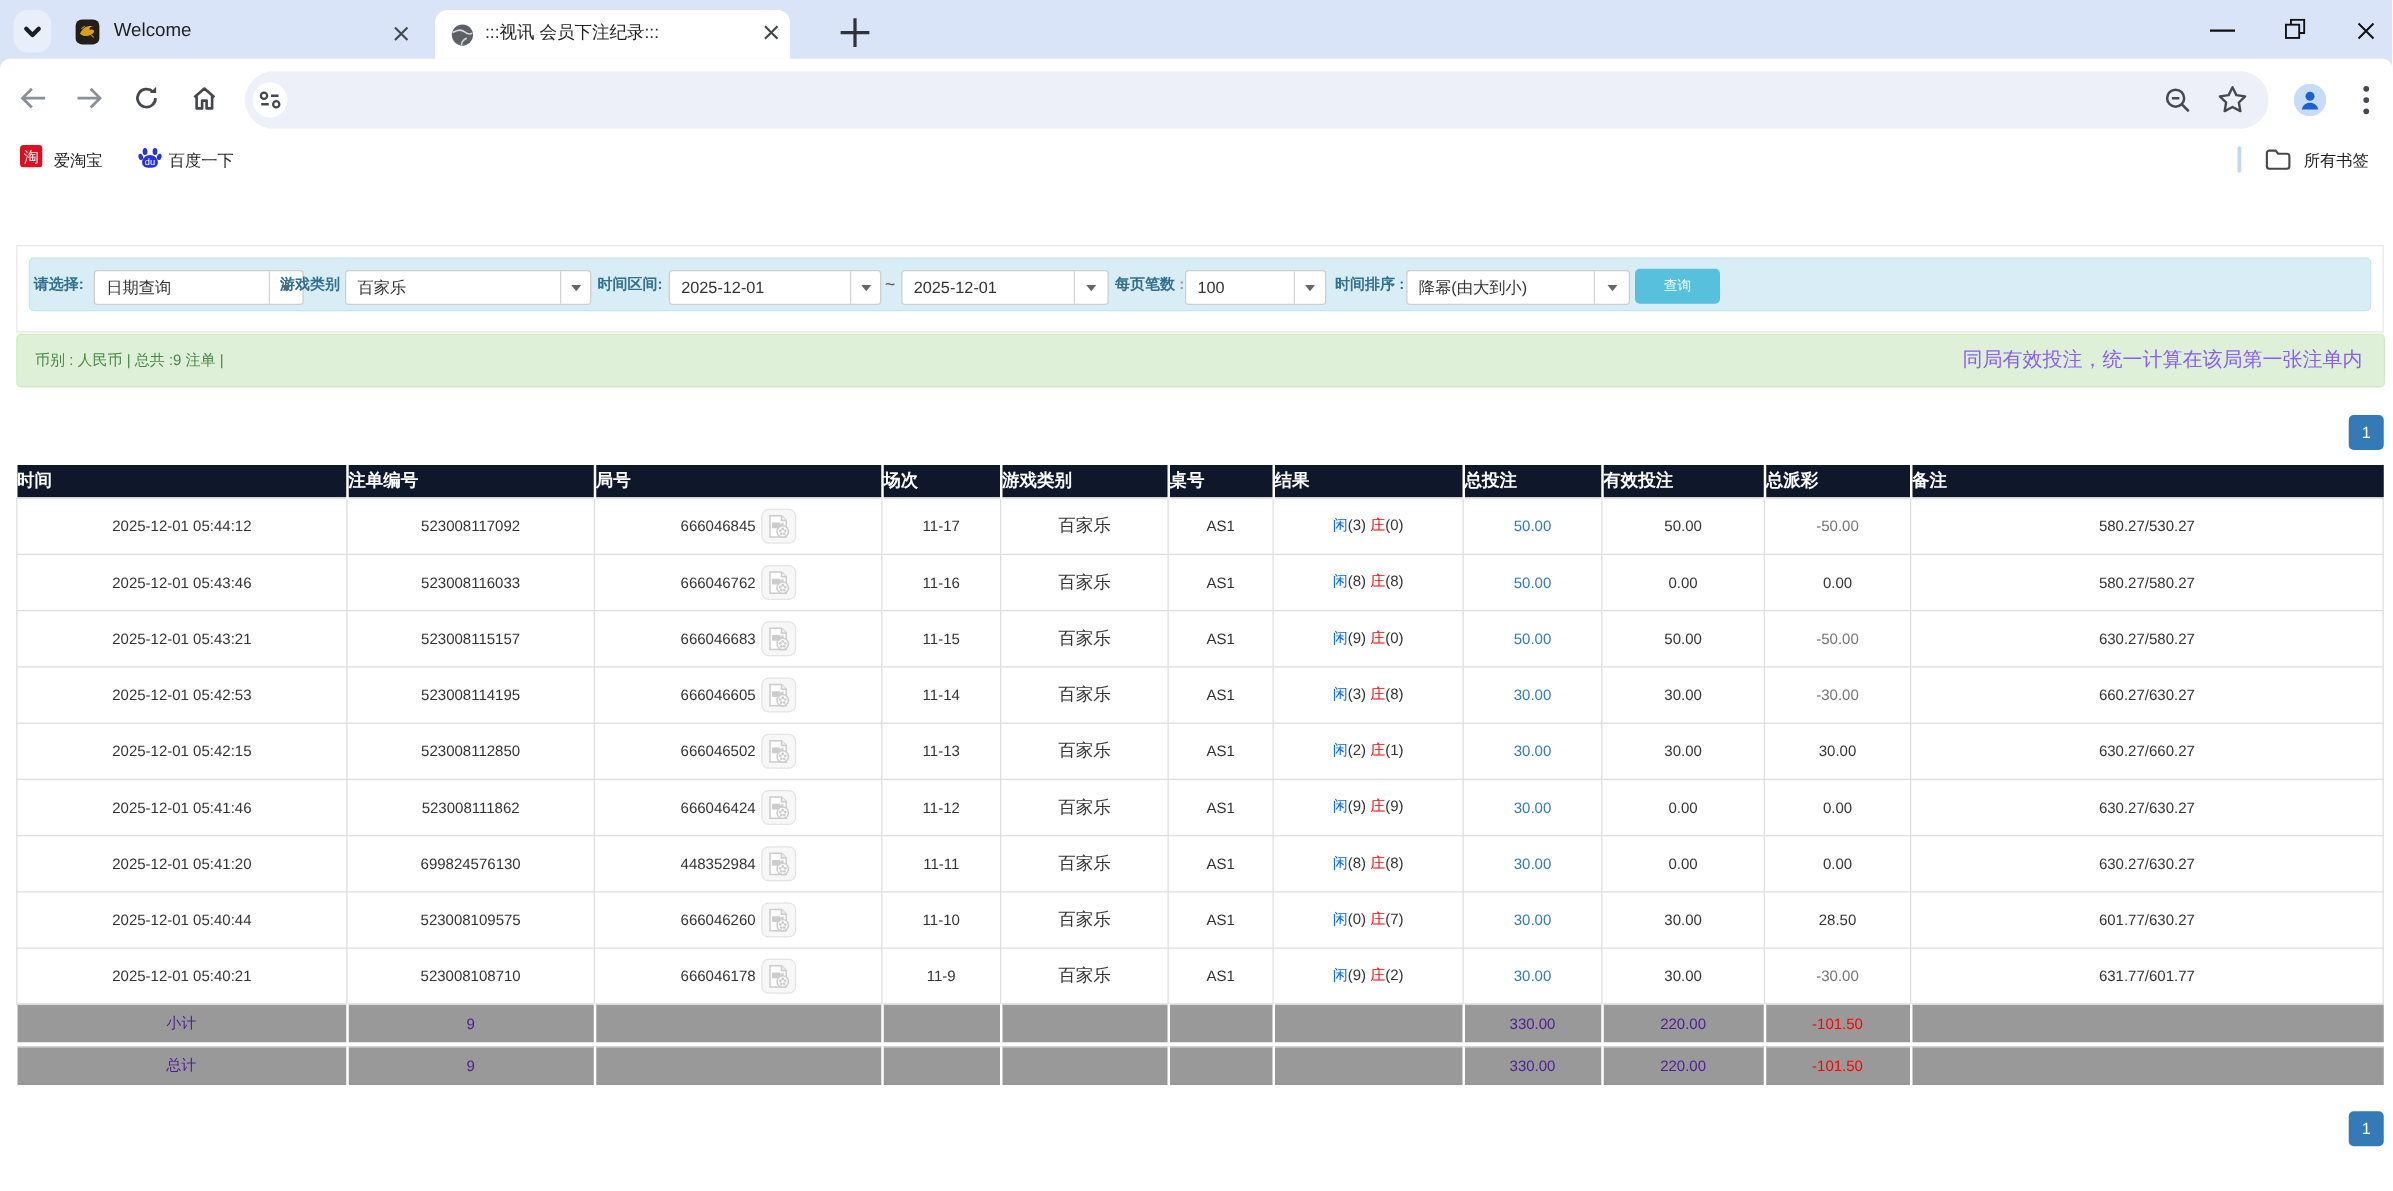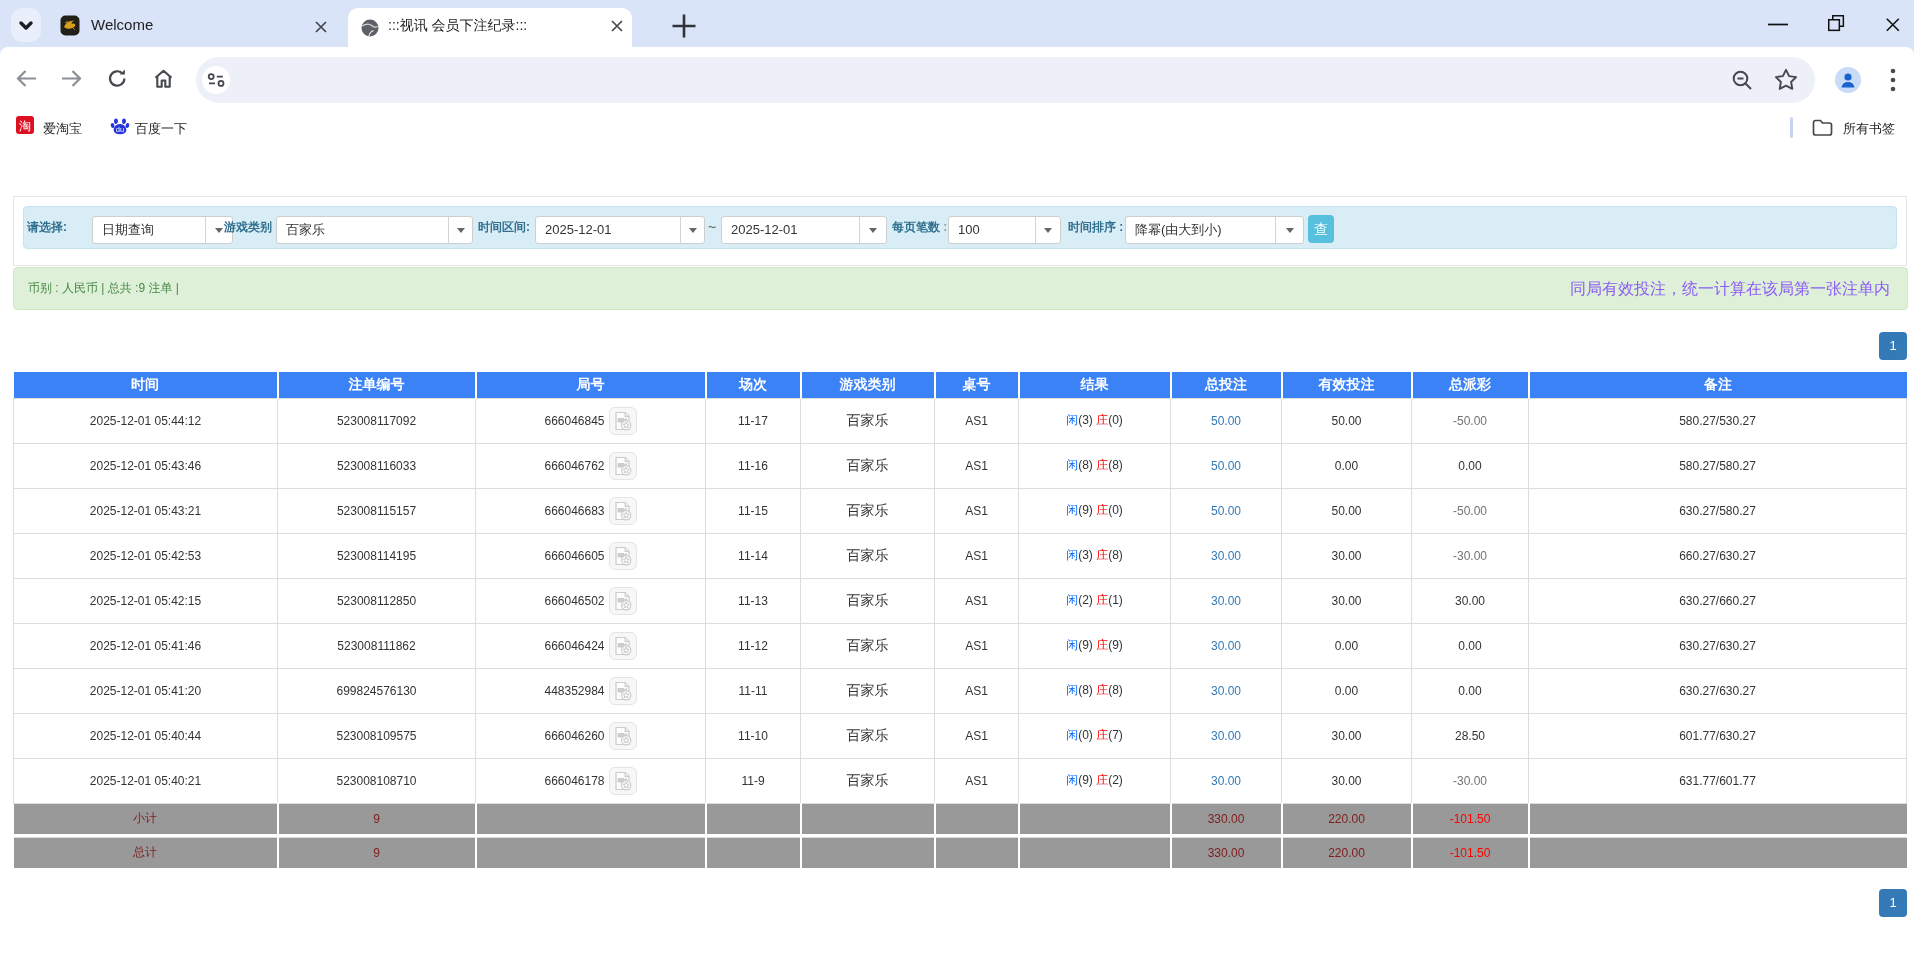--- a/index.html
+++ b/index.html
@@ -20,31 +20,31 @@
 .bktxt{position:absolute;top:7px;font-size:13px;color:#1f1f1f}
 
 #pagetitle{position:absolute;left:11px;top:161px;font-size:26px;color:#2b2b2b}
 #filterbox{position:absolute;left:13px;top:196px;width:1894px;height:70px;background:#fff;border:1px solid #e6e6e6}
 #filterbar{position:absolute;left:9px;top:9px;width:1874px;height:43px;background:#d9edf7;border:1px solid #c6e3f0;border-radius:4px}
 .flabel{position:absolute;top:0;height:41px;line-height:41px;font-size:12px;font-weight:bold;color:#31708f;white-space:nowrap}
 .combo{position:absolute;top:9px;height:28px;background:#fff;border:1px solid #cecece;border-radius:3px}
 .combo .tx{position:absolute;left:9px;top:0;height:26px;line-height:26px;font-size:13px;color:#333;white-space:nowrap}
 .combo .arr{position:absolute;top:0;right:0;height:26px;border-left:1px solid #d4d4d4}
 .combo .arr:after{content:"";position:absolute;left:50%;top:50%;margin:-2px 0 0 -4px;border:4px solid transparent;border-top:5px solid #666}
-#qbtn{position:absolute;left:1284px;top:8px;width:26px;height:28px;background:#56c0dd;border-radius:4px;color:#fff;font-size:14px;text-align:center;line-height:28px}
+#qbtn{position:absolute;left:1284px;top:8px;width:68px;height:28px;background:#56c0dd;border-radius:4px;color:#fff;font-size:11px;text-align:center;line-height:28px}
 #greenbar{position:absolute;left:13px;top:267px;width:1895px;height:43px;background:#dff0d8;border:1px solid #d2e8c2;border-radius:4px}
 #greenbar .l{position:absolute;left:14px;top:0;height:41px;line-height:41px;font-size:12px;color:#468847}
 #greenbar .r{position:absolute;right:17px;top:0;height:41px;line-height:41px;font-size:16px;color:#8b5cf6}
 .pager{position:absolute;left:1879px;width:28px;height:28px;background:#337ab7;border-radius:4px;color:#fff;font-size:13px;text-align:center;line-height:28px}
 
 #btable{position:absolute;left:13px;top:372px;border-collapse:collapse;table-layout:fixed;width:1893px;font-size:12px;color:#333}
-#btable th{background:#3b82f6;color:#fff;font-weight:bold;font-size:14px;height:26px;border-right:2px solid #fff;padding:0;text-align:center}
+#btable th{background:#0f172a;color:#fff;font-weight:bold;font-size:14px;height:26px;border-right:2px solid #fff;padding:0;text-align:left}
 #btable th:last-child{border-right:none}
 #btable td{border:1px solid #ddd;height:45px;text-align:center;padding:0;background:#fff}
-#btable tr.sum td{background:#999;color:#7f1d1d;height:31px;border-right:2px solid #fff;border-bottom:none;border-left:none}
+#btable tr.sum td{background:#999;color:#4c1d95;height:31px;border-right:2px solid #fff;border-bottom:none;border-left:none}
 #btable tr.sum td:last-child{border-right:none}
 #btable tr.gap td{height:3px;background:#fff;border:none}
 .blue{color:#337ab7}
 .red{color:#737373}
 #btable tr.sum td.red{color:#f00}
 .xian{color:#06f}
 .zhuang{color:#f00}
 .vbtn{display:inline-block;vertical-align:middle;width:28px;height:28px;background:#f7f7f7;border:1px solid #e4e4e4;border-radius:6px;margin-left:4px}
 </style>
 </head>
@@ -151,21 +151,21 @@
   <div style="position:absolute;left:1790px;top:4px;width:3px;height:21px;background:#c5d6f5;border-radius:2px"></div>
   <svg style="position:absolute;left:1812px;top:5px" width="21" height="19">
         <path d="M1.5 4.5a2 2 0 0 1 2-2h5l2 2.5h7a2 2 0 0 1 2 2v8a2 2 0 0 1-2 2h-14a2 2 0 0 1-2-2z" fill="none" stroke="#45484d" stroke-width="1.7"></path>
       </svg>
   <div class="bktxt" style="left:1843px">所有书签</div>
 </div>
 
 <div id="filterbox">
 <div id="filterbar">
   <div class="flabel" style="left:3px">请选择:</div>
-  <div class="combo" style="left:68px;width:141px">
+  <div class="combo" style="left:51px;width:168px">
           <div class="tx">日期查询</div>
           <div class="arr" style="width:27px"></div>
         </div>
   <div class="flabel" style="left:200px">游戏类别</div>
   <div class="combo" style="left:252px;width:197px">
           <div class="tx">百家乐</div>
           <div class="arr" style="width:24px"></div>
         </div>
   <div class="flabel" style="left:454px">时间区间:</div>
   <div class="combo" style="left:511px;width:170px">

